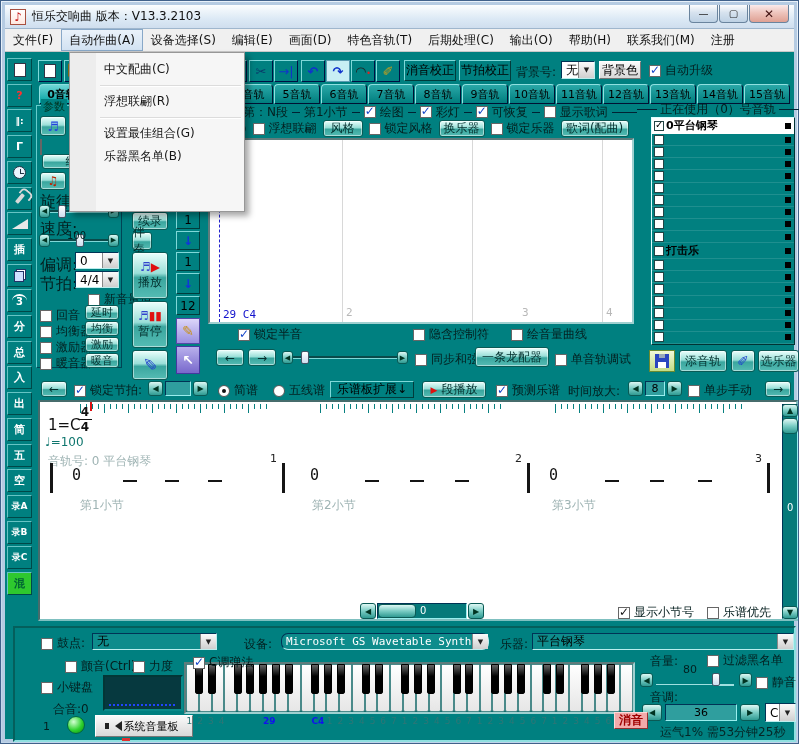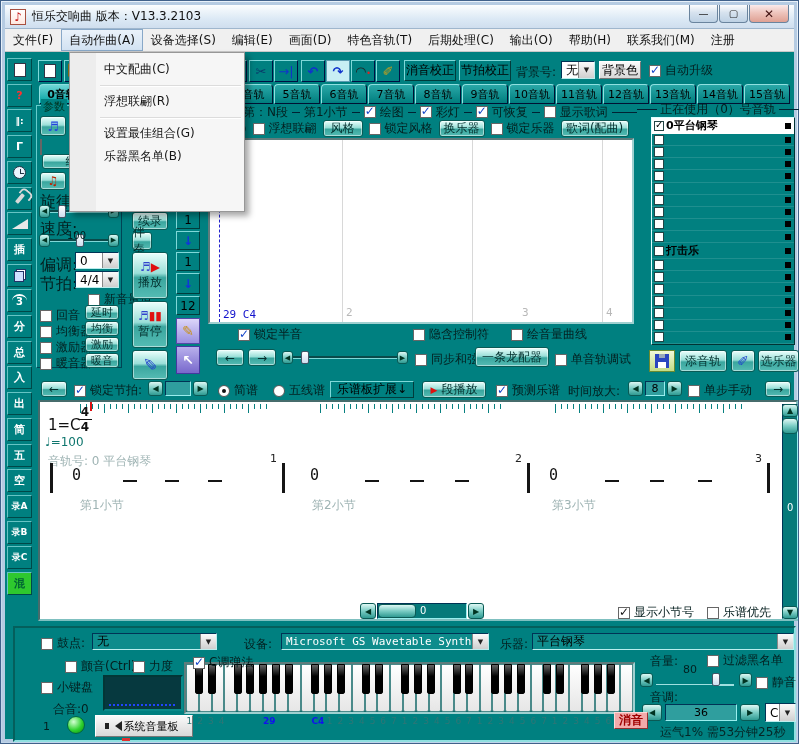--- a/index.html
+++ b/index.html
@@ -766,21 +766,21 @@
       <div id="bottom" class="abs" style="left:8px;top:574px;width:783px;height:116px;background:#008080;">
         <span class="abs cbrow" style="left:26px;top:7px;">
             <span class="cb"></span>
             <span class="cbl">鼓点:</span>
           </span>
         <div class="ddl teal abs" style="left:77px;top:5px;width:125px;height:17px;">
             <span class="val">无</span>
             <span class="da">▼</span>
           </div>
         <span class="abs" style="left:229px;top:8px;font-size:12px;color:#031f1f;">设备:</span>
-        <div class="ddl teal abs" style="left:266px;top:5px;width:208px;height:17px;">
+        <div class="ddl teal abs" style="left:266px;top:5px;width:208px;height:17px;border-radius:7px;">
             <span class="val wh">Microsoft GS Wavetable Synth</span>
             <span class="da">▼</span>
           </div>
         <span class="abs" style="left:485px;top:8px;font-size:12px;color:#031f1f;">乐器:</span>
         <div class="ddl teal abs" style="left:517px;top:5px;width:262px;height:17px;">
             <span class="val">平台钢琴</span>
             <span class="da">▼</span>
           </div>
 
         <span class="abs cbrow" style="left:26px;top:30px;padding-left:24px;">

